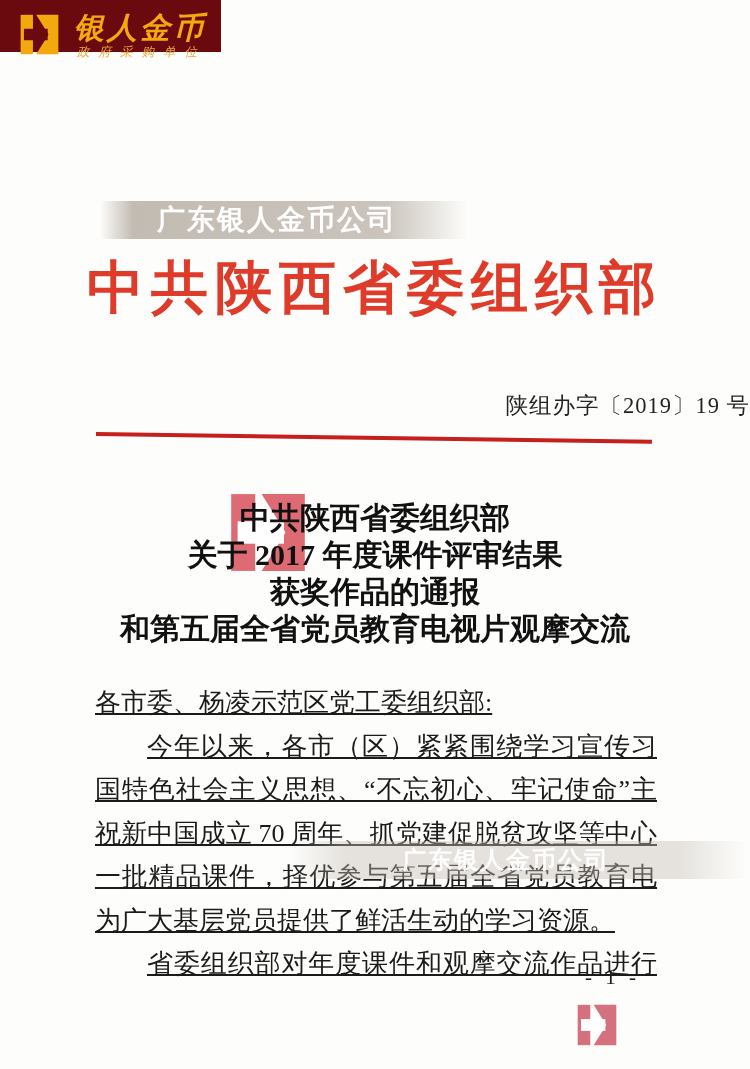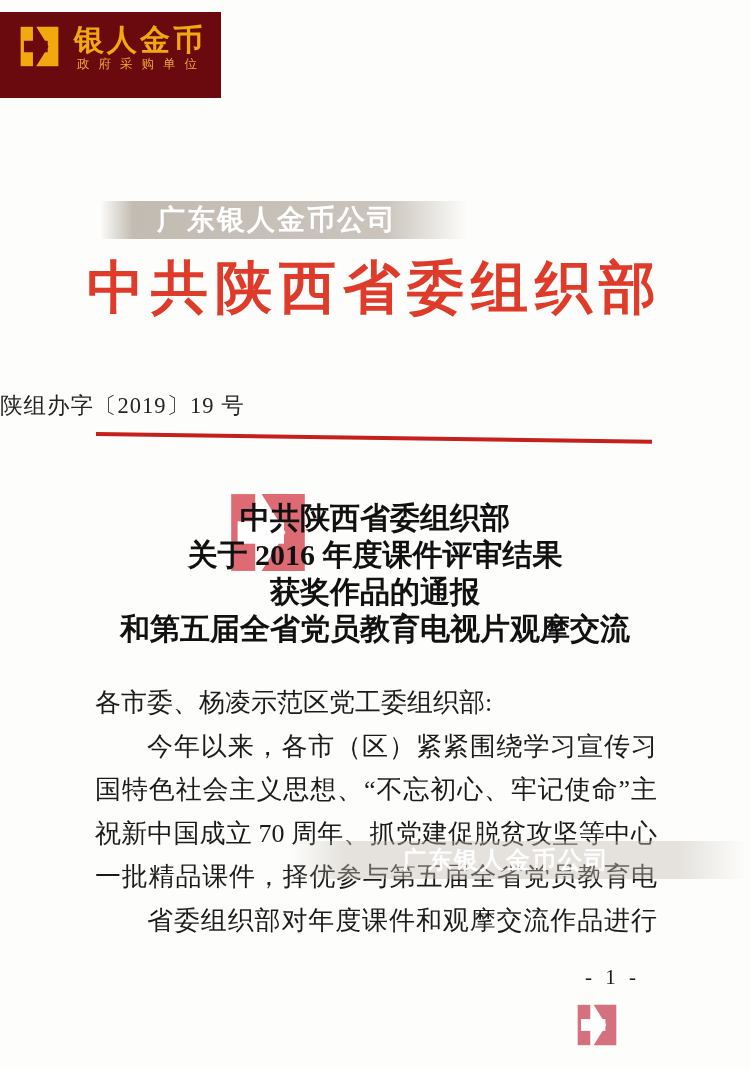--- a/index.html
+++ b/index.html
@@ -2,21 +2,21 @@
 <html><head>
 <meta charset="utf-8">
 <style>
   html,body{margin:0;padding:0;background:#888;}
   .page{
     position:relative;width:750px;height:1069px;margin:0 auto;
     background:#fdfdfb;overflow:hidden;
     font-family:"Liberation Serif","DejaVu Serif",serif;color:#1b1b1b;
   }
   
-  .brand-bar{position:absolute;left:0;top:12px;width:221px;height:86px;background:#6b0a0e;}
+  .brand-bar{position:absolute;left:0;top:0;width:221px;height:52px;background:#6b0a0e;font-style:italic;}
   .brand-logo{position:absolute;left:19px;top:11px;}
   .brand-name{
     position:absolute;left:74px;top:8px;font-family:"Liberation Sans","DejaVu Sans",sans-serif;
     font-weight:bold;font-size:30px;letter-spacing:3px;color:#f3a90e;white-space:nowrap;
   }
   .brand-tagline{
     position:absolute;left:77px;top:44px;font-family:"Liberation Sans","DejaVu Sans",sans-serif;
     font-size:12.5px;letter-spacing:9px;color:#eaa93a;white-space:nowrap;
   }
   
@@ -31,37 +31,37 @@
     left:290px;top:841px;width:345px;height:38px;line-height:38px;
     background:linear-gradient(90deg,rgba(196,189,180,0) 0%,rgba(196,189,180,.42) 12%,rgba(196,189,180,.42) 85%,rgba(196,189,180,0) 100%);
     color:rgba(255,255,255,.92);font-size:24px;letter-spacing:2px;padding-left:112px;z-index:3;
   }
   
   .masthead{
     position:absolute;left:0;top:250px;width:750px;margin:0;text-align:center;
     font-size:57px;font-weight:bold;color:#de3b2a;letter-spacing:7px;white-space:nowrap;z-index:1;
   }
   .doc-number{
-    position:absolute;left:0;top:390px;width:750px;text-align:left;
+    position:absolute;left:0;top:390px;width:750px;text-align:right;
     font-size:22.5px;color:#242424;letter-spacing:1px;z-index:1;
   }
   .red-rule{
     position:absolute;left:96px;top:432px;width:556px;height:4px;background:#c5201c;
     transform:rotate(0.8deg);transform-origin:0 50%;z-index:1;
   }
   
   .wm-logo{position:absolute;left:228px;top:490px;opacity:.82;z-index:0;}
   
   .notice-title{
     position:absolute;left:0;top:499px;width:750px;text-align:center;
     font-size:30px;font-weight:bold;line-height:37px;color:#111;z-index:1;
   }
   .notice-title div{white-space:nowrap;}
   
-  .body-text{position:absolute;left:95px;top:681px;width:562px;font-size:26px;z-index:1;}
+  .body-text{position:absolute;left:95px;top:681px;width:562px;font-size:26px;z-index:1;text-decoration:underline;}
   .body-text .line{height:43.5px;line-height:43.5px;white-space:nowrap;}
   .body-text .fill{white-space:normal;text-align:justify;text-align-last:justify;overflow:hidden;}
   .body-text .indent{text-indent:2em;}
   
   .page-number{
     position:absolute;left:585px;top:965px;font-size:21px;color:#1b1b1b;
     letter-spacing:4px;white-space:nowrap;z-index:1;
   }
   .footer-logo{position:absolute;left:576px;top:1004px;z-index:1;}
 </style>
@@ -91,31 +91,32 @@
   <div class="red-rule"></div>
 
   <svg class="wm-logo" width="80" height="85" viewBox="0 0 100 100" aria-hidden="true">
     <rect x="4" y="2" width="30" height="96" fill="#d84b57"></rect>
     <path d="M42 2 H96 V98 H42 L72 50 Z" fill="#d84b57"></path>
     <rect x="12" y="36" width="58" height="28" fill="#ffffff"></rect>
   </svg>
 
   <div class="notice-title">
     <div>中共陕西省委组织部</div>
-    <div>关于 2016 年度课件评审结果</div>
+    <div>关于 2017 年度课件评审结果</div>
     <div>获奖作品的通报</div>
     <div>和第五届全省党员教育电视片观摩交流</div>
   </div>
 
   <div class="body-text">
     <div class="line">各市委、杨凌示范区党工委组织部:</div>
     <div class="line indent fill">今年以来，各市（区）紧紧围绕学习宣传习近平新时代中</div>
     <div class="line fill">国特色社会主义思想、“不忘初心、牢记使命”主题教育、庆</div>
     <div class="line fill">祝新中国成立 70 周年、抓党建促脱贫攻坚等中心工作，制作了</div>
     <div class="line fill">一批精品课件，择优参与第五届全省党员教育电视片观摩交流，</div>
+    <div class="line">为广大基层党员提供了鲜活生动的学习资源。</div>
     <div class="line indent fill">省委组织部对年度课件和观摩交流作品进行了评审。评选</div>
   </div>
 
   <div class="wm-band wm-mid">
     <span>广东银人金币公司</span>
   </div>
 
   <div class="page-number">- 1 -</div>
 
   <svg class="footer-logo" width="42" height="42" viewBox="0 0 100 100" aria-hidden="true">

